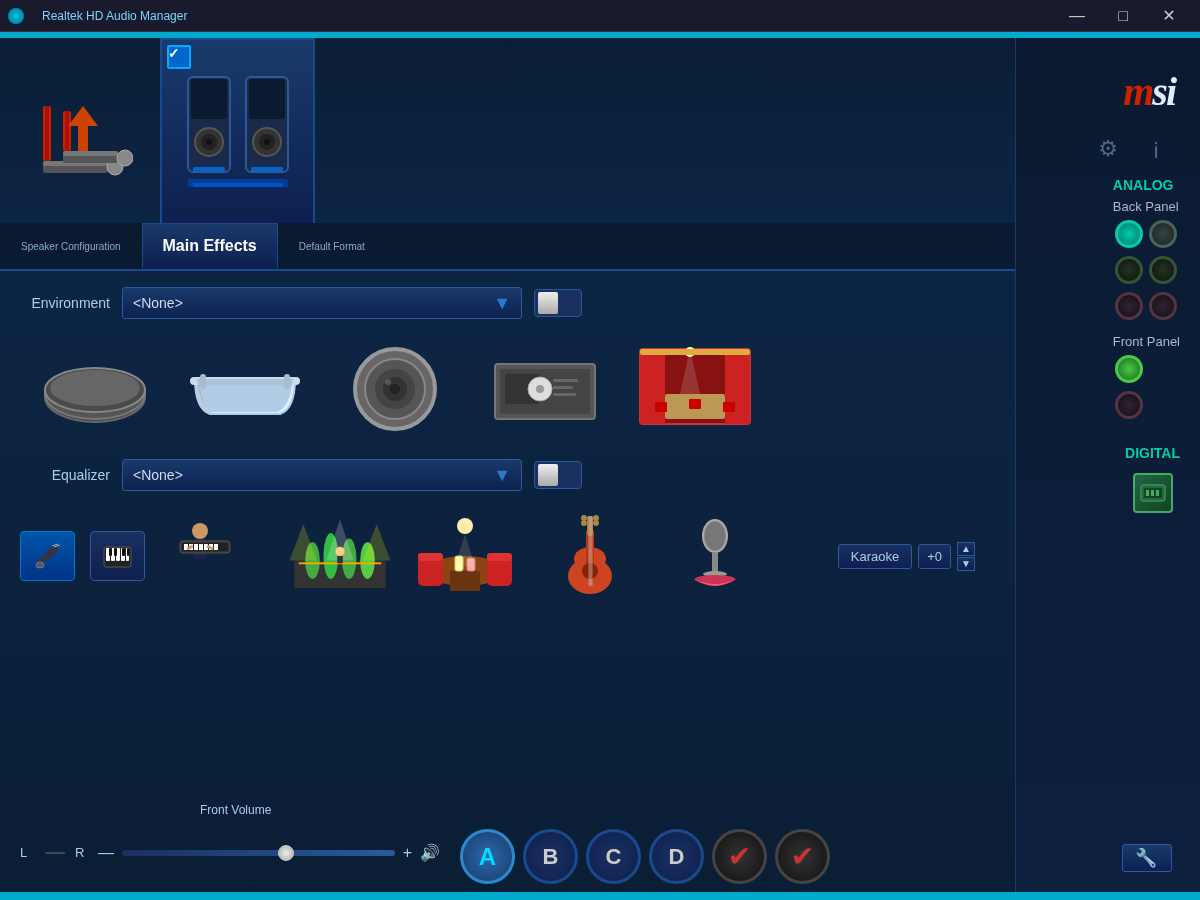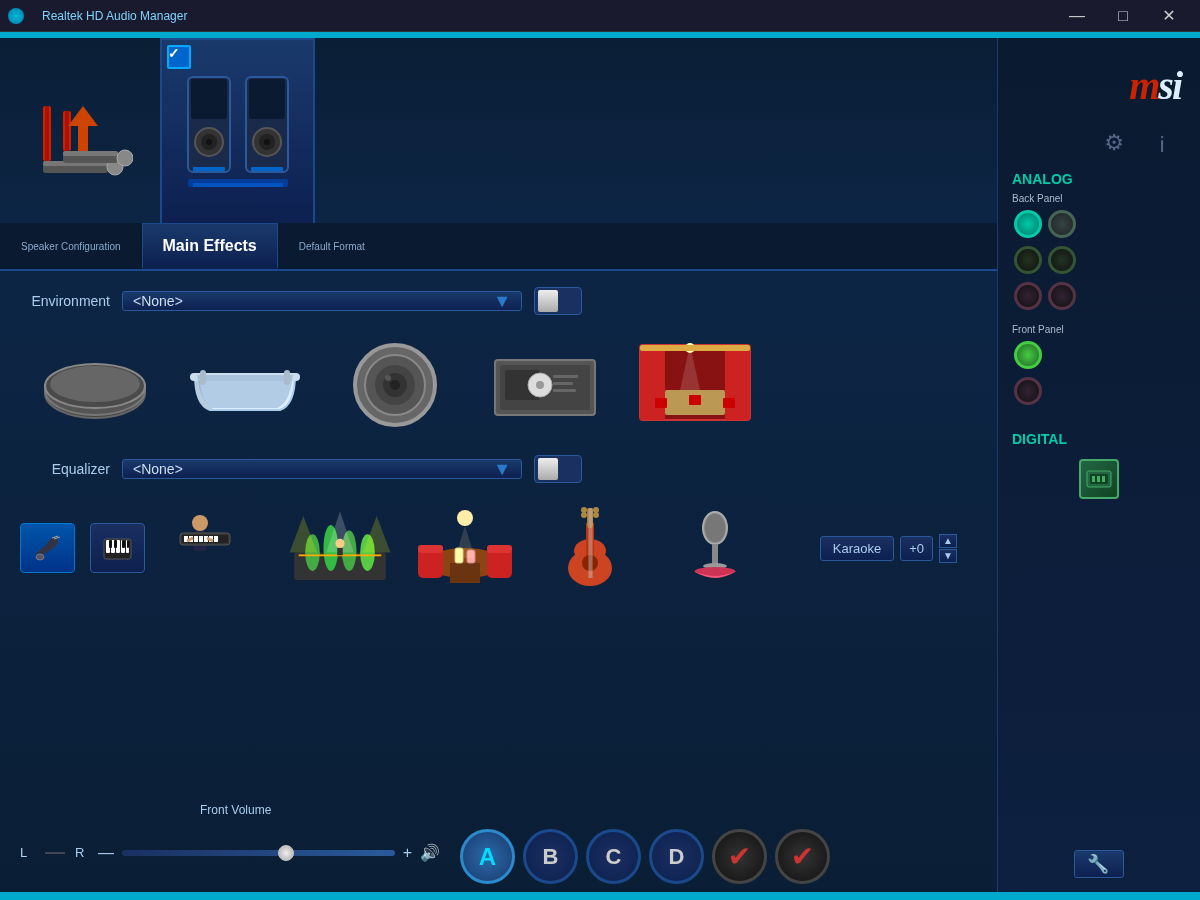--- a/index.html
+++ b/index.html
@@ -179,21 +179,21 @@
       margin-bottom: 5px;
     }
     .control-label {
       color: #aaccee;
       font-size: 14px;
       width: 90px;
       text-align: right;
     }
     .dropdown {
       width: 400px;
-      height: 20px;
+      height: 32px;
       background: linear-gradient(180deg, #1a3a6c, #0d2050);
       border: 1px solid #2a5a9c;
       border-radius: 3px;
       color: #ccddee;
       font-size: 14px;
       padding: 0 10px;
       display: flex;
       align-items: center;
       justify-content: space-between;
       cursor: pointer;
@@ -419,27 +419,28 @@
       color: #cc3333;
       font-size: 28px;
     }
     .btn-check2-inner {
       color: #cc3333;
       font-size: 28px;
     }
 
     
     .right-sidebar {
-      width: 203px;
+      width: 185px;
       background: linear-gradient(180deg, #0a1a30, #0d2040);
       border-left: 1px solid #1a3a6c;
       display: flex;
       flex-direction: column;
-      padding: 14px;
+      padding: 20px;
       gap: 8px;
+      align-items: flex-end;
     }
     .msi-logo {
       display: flex;
       justify-content: flex-end;
       padding: 10px 5px;
     }
     .msi-text {
       font-size: 40px;
       font-weight: bold;
       color: #ddeeff;
@@ -466,21 +467,21 @@
       justify-content: center;
     }
     .sidebar-section-label {
       font-size: 14px;
       font-weight: bold;
       color: #00ccaa;
       padding: 4px 0;
       text-transform: uppercase;
     }
     .sidebar-sublabel {
-      font-size: 10px;
+      font-size: 13px;
       color: #aabbcc;
       padding: 2px 0;
     }
     .panel-row {
       display: flex;
       justify-content: space-between;
       align-items: center;
       padding: 4px 2px;
     }
     .audio-port {

